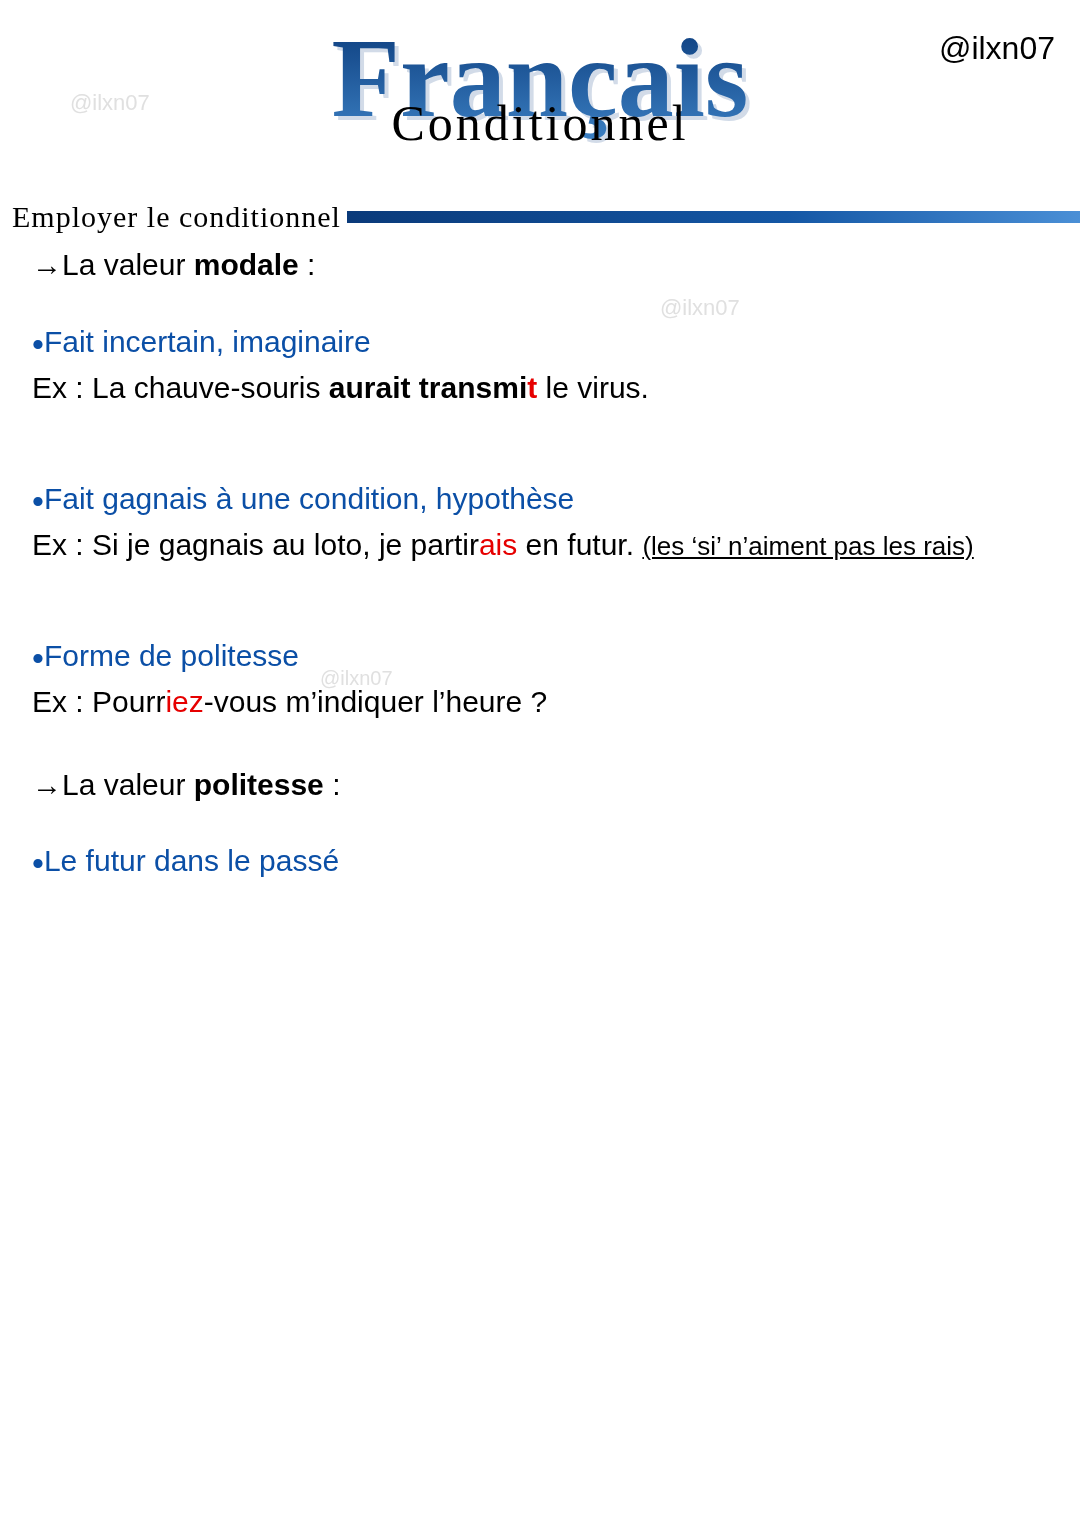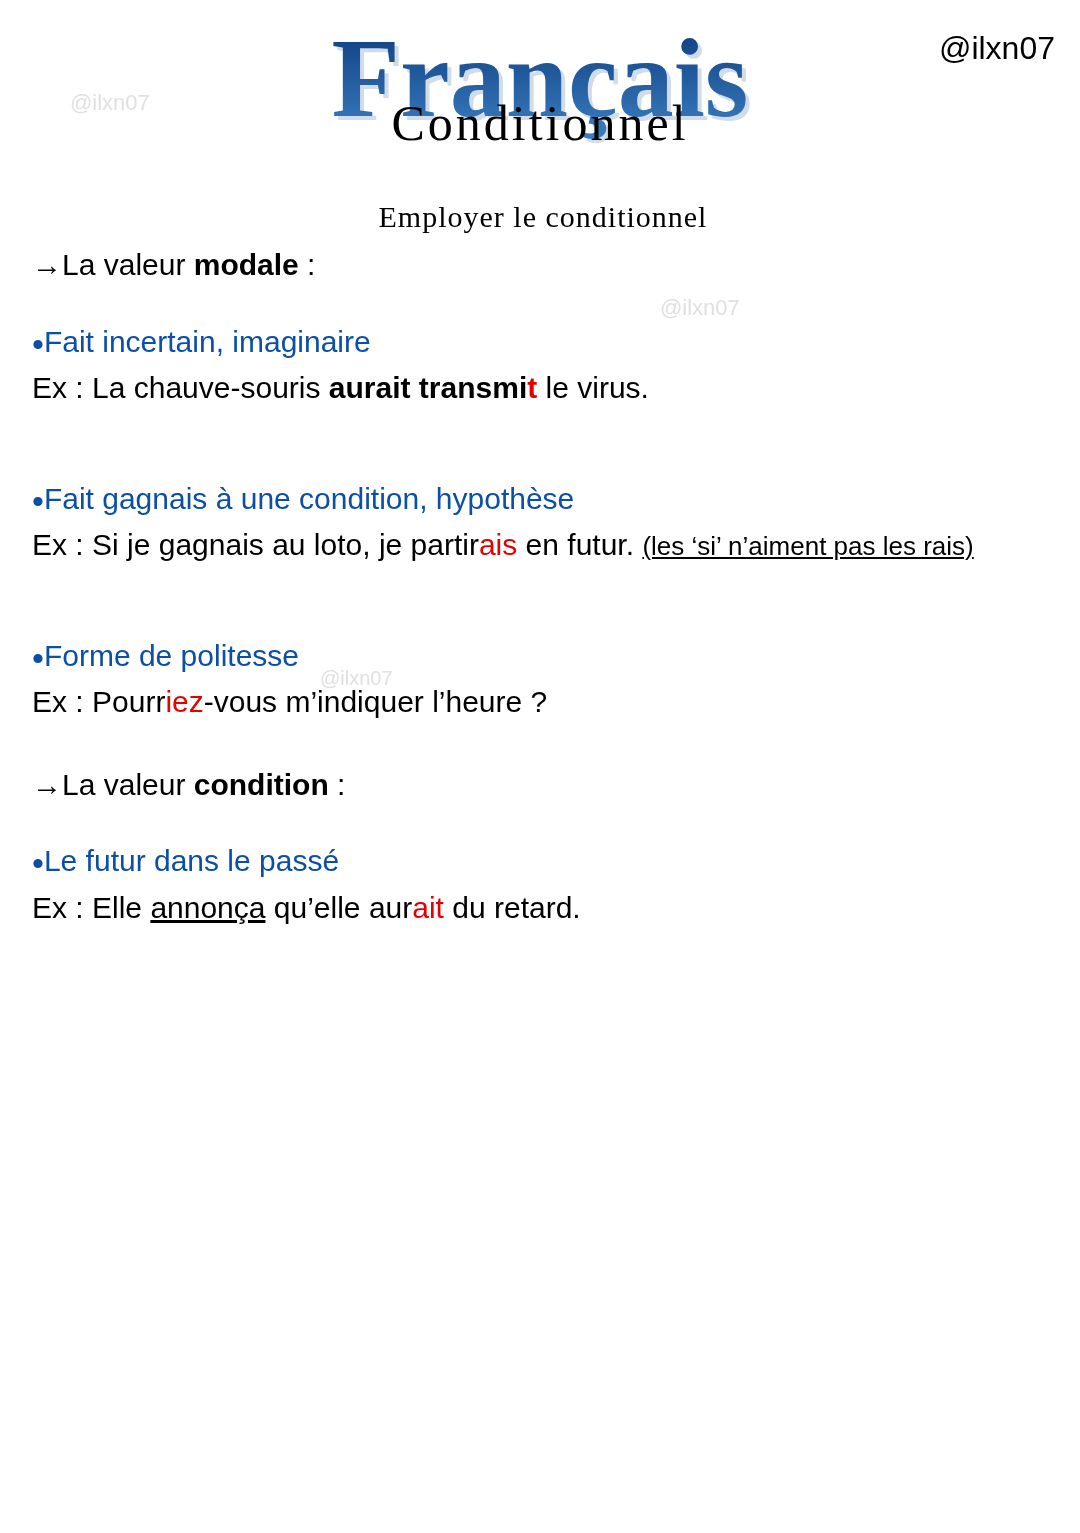--- a/index.html
+++ b/index.html
@@ -34,21 +34,20 @@
     }
     .hero svg { display: inline-block; }
     .section-title-wrap {
       position: absolute;
       top: 200px;
       left: 12px;
       right: 0;
       height: 34px;
       display: flex;
       align-items: center;
-      flex-direction: column;
     }
     .section-title {
       font-family: 'Brush Script MT', 'Segoe Script', cursive;
       font-size: 30px;
       color: #000;
       white-space: nowrap;
       padding-right: 6px;
       letter-spacing: 1px;
     }
     .title-bar {
@@ -115,18 +114,17 @@
   <p class="blue-head"><span class="bullet">•</span><span>Fait gagnais à une condition, hypothèse</span></p>
   <p><span>Ex : Si je gagnais au loto, je partir</span><span class="red">ais</span><span> en futur. </span><span class="ann">(les ‘si’ n’aiment pas les rais)</span></p>
 
   <div class="gap"></div>
 
   <p class="blue-head"><span class="bullet">•</span><span>Forme de politesse</span></p>
   <p><span>Ex : Pourr</span><span class="red">iez</span><span>-vous m’indiquer l’heure ?</span></p>
 
   <div class="gap-lg"></div>
 
-  <p><span class="arrow">→</span><span>La valeur </span><span class="bold">condition</span><span> :</span></p>
+  <p><span class="arrow">→</span><span>La valeur </span><span class="bold">politesse</span><span> :</span></p>
 
   <p class="blue-head"><span class="bullet">•</span><span>Le futur dans le passé</span></p>
-  <p><span>Ex : Elle </span><span class="u">annonça</span><span> qu’elle aur</span><span class="red">ait</span><span> du retard.</span></p>
 
 </div>
 
 </body></html>

